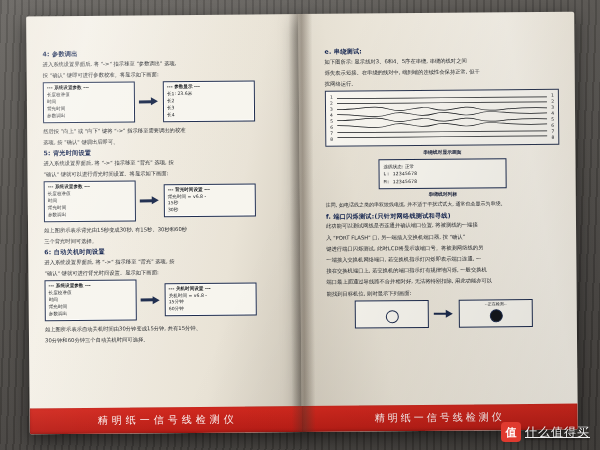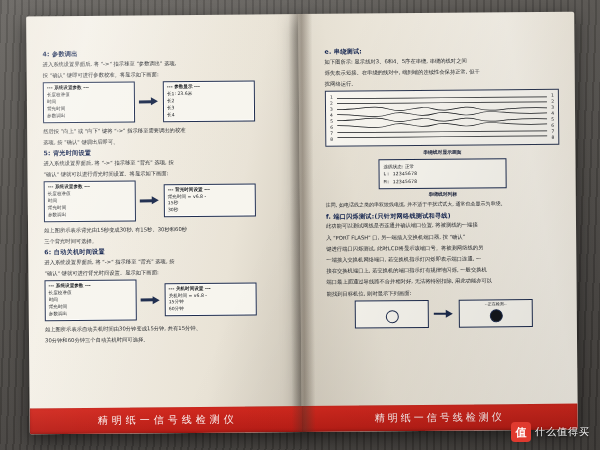--- a/index.html
+++ b/index.html
@@ -129,21 +129,21 @@
   
   .wm{
     position:absolute;right:10px;bottom:8px;z-index:20;
     display:flex;align-items:center;gap:4px;
   }
   .wm .mark{
     width:20px;height:20px;border-radius:4px;background:#e03a2f;
     color:#fff;font-size:11px;font-weight:bold;display:flex;align-items:center;justify-content:center;
     font-family:"DejaVu Serif", serif;
   }
-  .wm .wmt{color:#f2f2f2;font-size:10px;letter-spacing:1px;text-shadow:0 1px 2px rgba(0,0,0,0.6);}
+  .wm .wmt{color:#f2f2f2;font-size:12px;letter-spacing:1px;text-shadow:0 1px 2px rgba(0,0,0,0.6);text-decoration:underline;}
   .note{font-size:5px;color:#23262b;line-height:1.55;text-align:justify;margin:2px 0 3px 0;}
 </style>
 </head>
 <body>
 
 <div class="desk"></div>
 
 <div class="book">
 
   <div class="page left">

